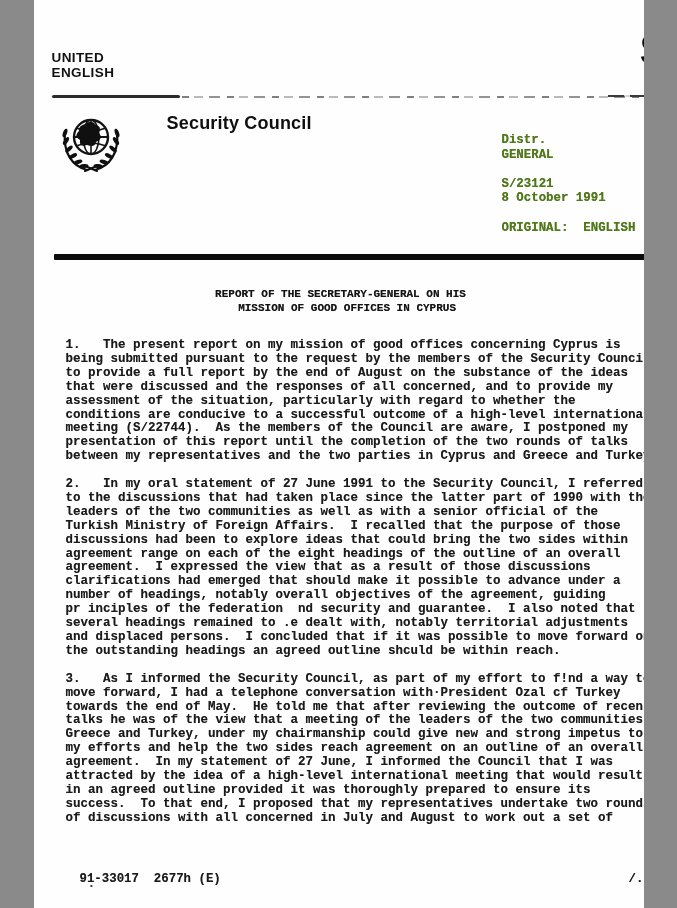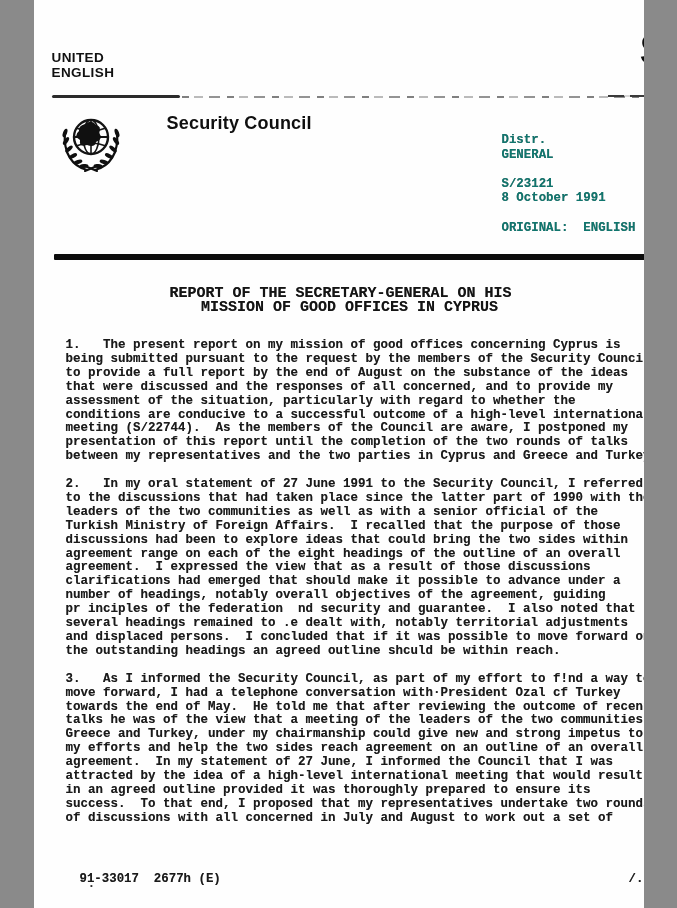--- a/index.html
+++ b/index.html
@@ -52,31 +52,31 @@
   
   .organ-name{
     left:133px;top:113px;
     font-weight:bold;font-size:18px;letter-spacing:.2px;color:#0f0f0f;
   }
 
   
   .distr-block{
     left:468px;top:133px;
     font-weight:bold;font-size:12.4px;line-height:14.6px;
-    white-space:pre;color:#0f766e;
+    white-space:pre;color:#4d7c0f;
     text-shadow:0 0 .4px rgba(0,0,0,.5);
   }
 
   
   .rule-heavy{left:20px;top:254px;width:623px;height:6px;background:#0c0c0c;border-radius:1px;}
 
   
   .doc-title{
     left:40px;top:287px;width:534px;
-    text-align:center;font-weight:bold;font-size:15px;line-height:14.2px;
+    text-align:center;font-weight:bold;font-size:11px;line-height:14.2px;
     white-space:pre;color:#141414;
     text-shadow:0 0 .4px rgba(0,0,0,.55);
   }
 
   
   .body-text{
     left:32px;top:339px;width:600px;
     font-weight:bold;font-size:12.5px;line-height:13.9px;
     color:#1a1a1a;
     text-shadow:0 0 .4px rgba(0,0,0,.45);

